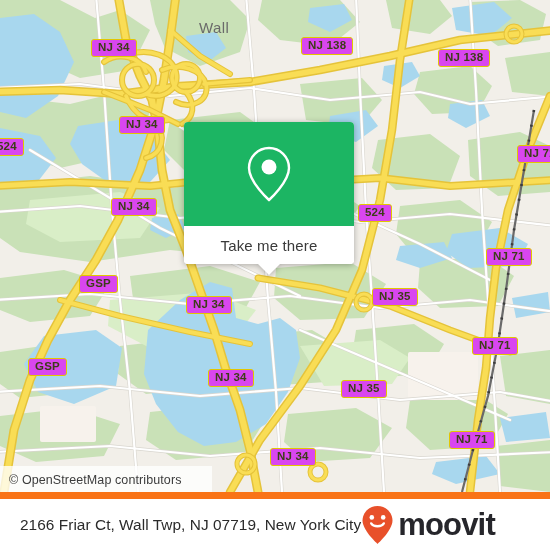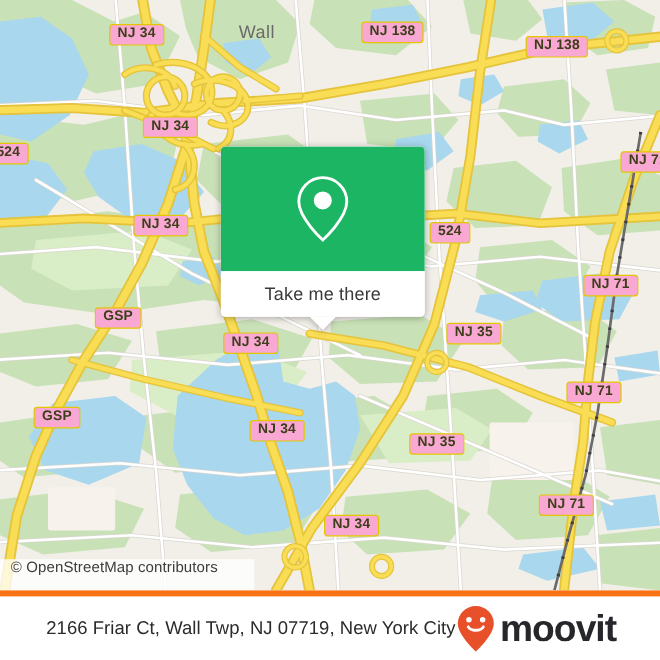--- a/index.html
+++ b/index.html
@@ -15,21 +15,21 @@
   #map {
     position:absolute; left:0; top:0; width:550px; height:492px;
     background:#f2efe9; overflow:hidden;
   }
   #map-svg { position:absolute; left:0; top:0; }
 
   
   #attrib {
     position:absolute; left:0; top:466px; width:212px; height:28px;
     background:rgba(255,255,255,0.78);
-    display:flex; align-items:flex-start;
+    display:flex; align-items:center;
   }
   #attrib span {
     font-size:12.5px; color:#3c3c3c; padding-left:9px;
     letter-spacing:0.1px; white-space:nowrap;
   }
 
   
   #popup {
     position:absolute; left:184px; top:122px; width:170px; height:142px;
     filter: drop-shadow(0 1px 3px rgba(0,0,0,0.30));
@@ -53,46 +53,47 @@
     position:absolute; left:50%; top:142px; margin-left:-11px;
     width:0; height:0;
     border-left:11px solid transparent;
     border-right:11px solid transparent;
     border-top:11px solid #ffffff;
   }
 
   
   #footer {
     position:absolute; left:0; top:492px; width:550px; height:58px;
-    background:#ffffff; border-top:5px solid #f97316;
-    display:flex; align-items:center; justify-content:center;
+    background:#ffffff; border-top:7px solid #f97316;
+    display:flex; align-items:center; justify-content:flex-start;
     padding:0 18px 0 20px;
   }
   #footer-addr {
     font-size:15.4px; color:#2b2b2b; letter-spacing:0.05px; white-space:nowrap;
   }
   #brand { display:flex; align-items:center; gap:4px; }
   #brand-text {
     font-size:31px; font-weight:bold; color:#26262b;
     letter-spacing:-0.8px; line-height:1;
   }
 
   
   .shield {
     position:absolute;
-    background:#f9a8d4;
+    background:#d946ef;
     border:1.6px solid #e2c700;
     border-radius:3px;
     color:#3d3d18;
     font-size:11.5px;
     font-weight:bold;
     letter-spacing:0.2px;
     padding:1px 6px 2px 6px;
     white-space:nowrap;
     line-height:13px;
+    margin-top:19px;
   }
   .placelbl {
     position:absolute;
     color:#6a6a6a; font-size:15px; letter-spacing:0.4px; white-space:nowrap;
   }
 </style>
 </head>
 <body>
 
 <div id="app">

